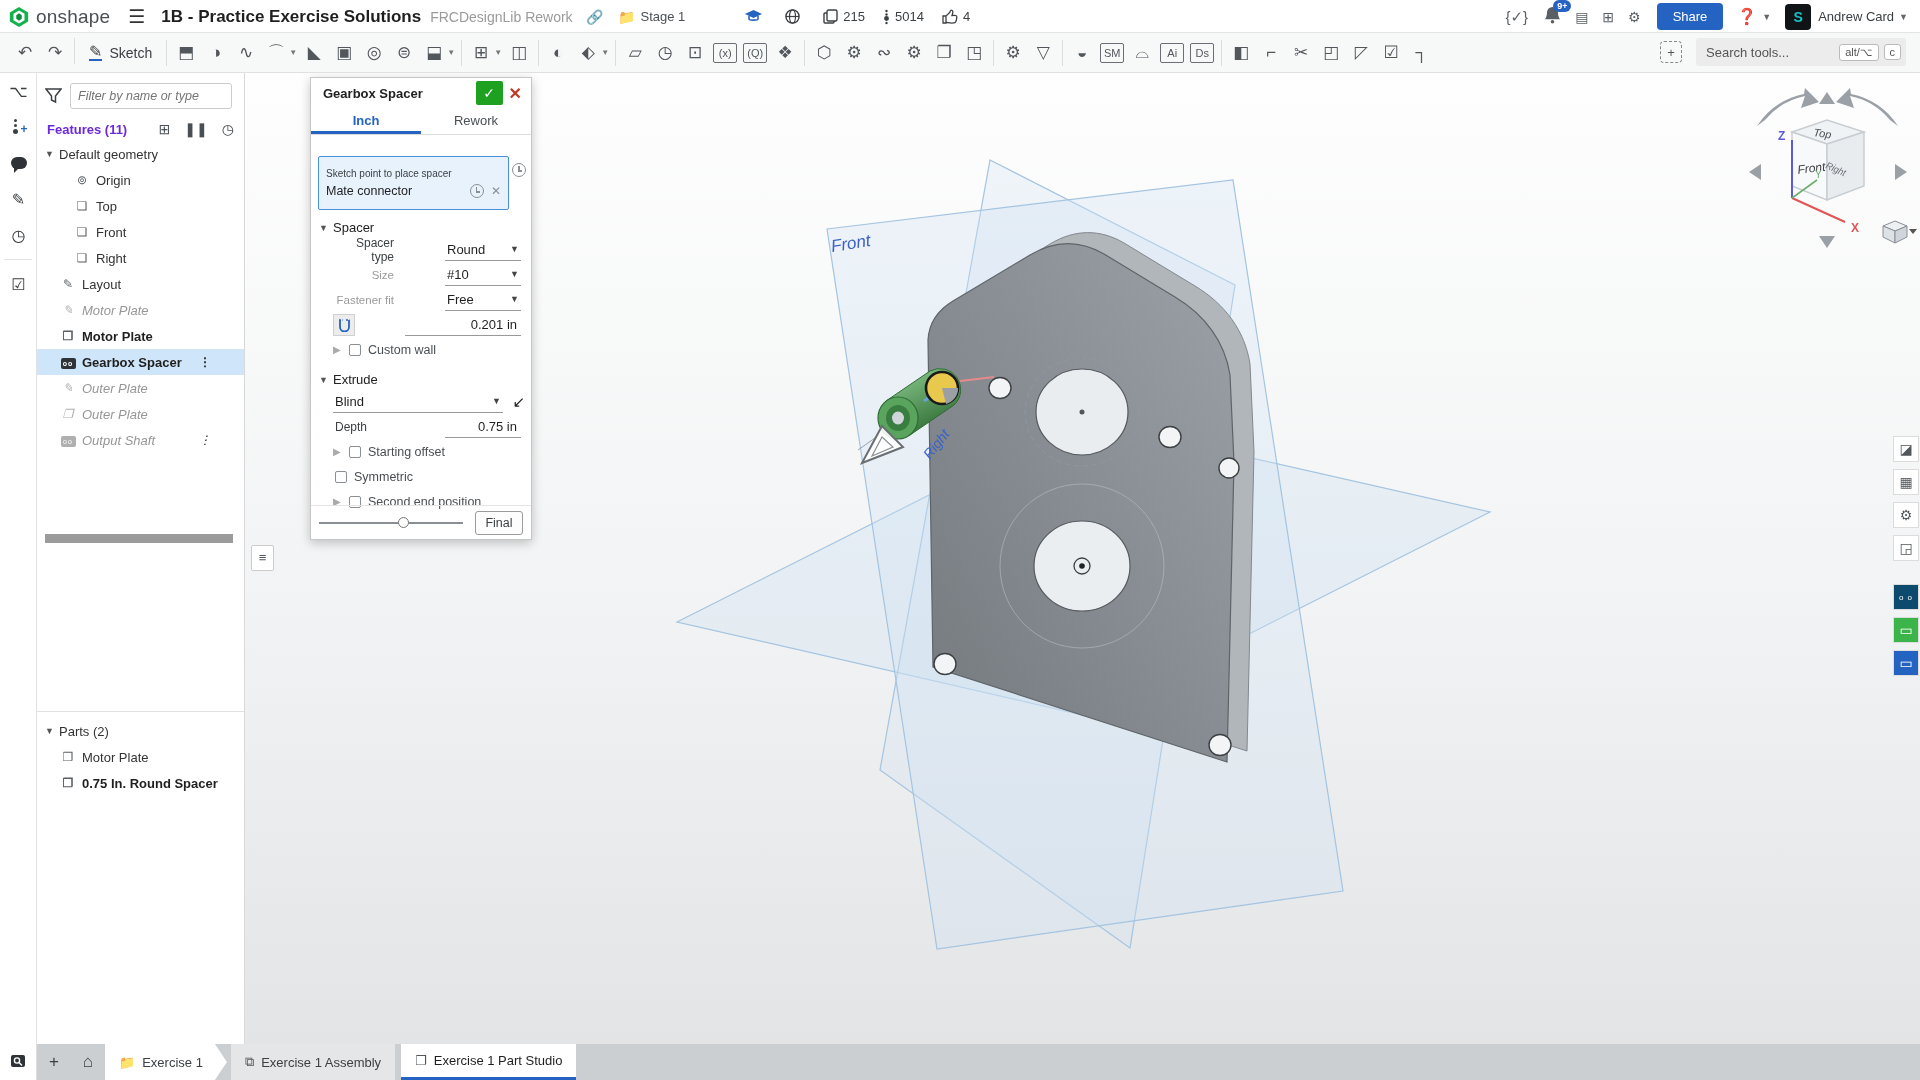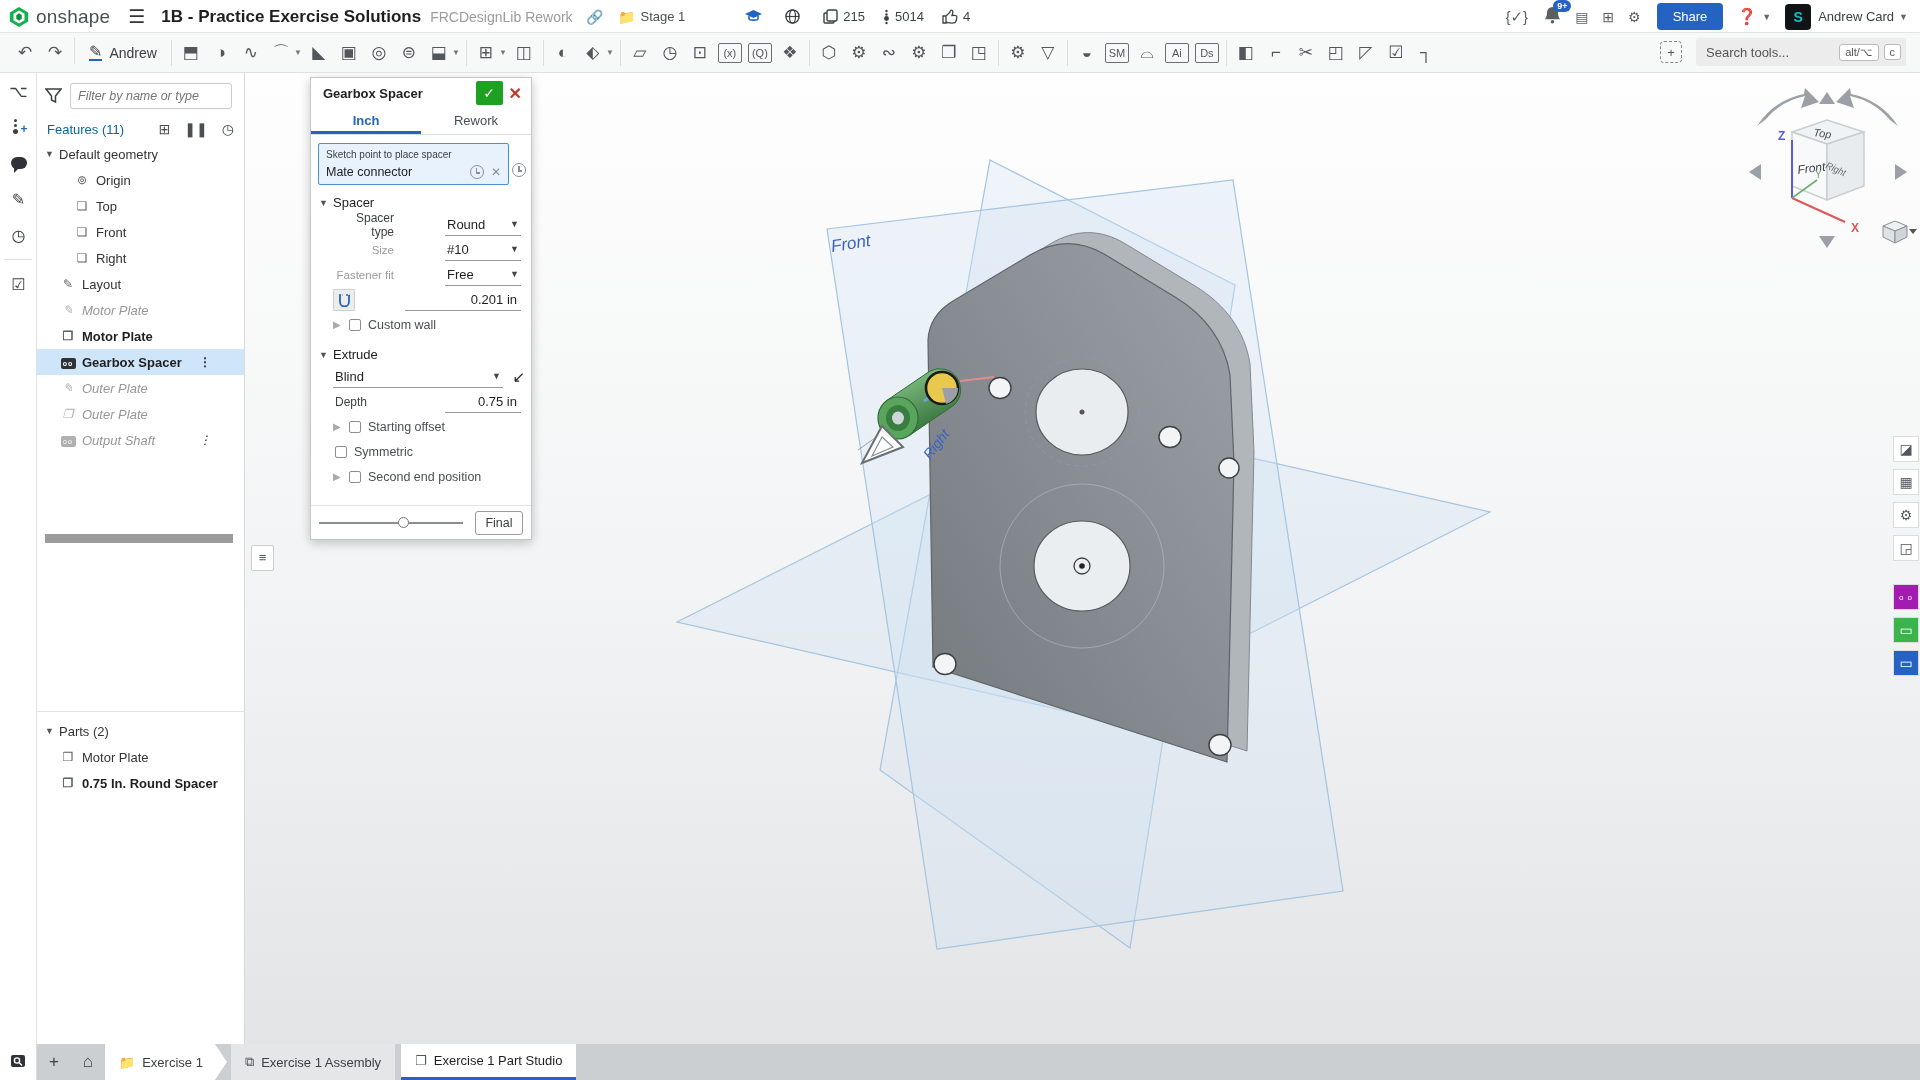--- a/index.html
+++ b/index.html
@@ -61,21 +61,21 @@
   .dotsplus i { position:absolute; left:3px; width:3px; height:3px; background:#3c4043; border-radius:50%;}
   .dotsplus em { position:absolute; right:-1px; bottom:-1px; color:#2563c2; font-size:12px; font-style:normal; font-weight:bold;}
   
   #fpanel { position:absolute; left:37px; top:73px; width:208px; height:971px;
     background:#fff; border-right:1px solid #d9d9d9; z-index:20; }
   #filter-row { display:flex; align-items:center; padding:10px 8px 6px 8px; }
   #filter-input { width:162px; height:26px; border:1px solid #ccc; border-radius:3px;
     font-style:italic; font-size:12.5px; color:#999; padding:0 7px; margin-left:8px;
     font-family:"Liberation Sans", sans-serif;}
   #feat-header { display:flex; align-items:center; padding:6px 10px 4px 10px; }
-  #feat-header .h { font-size:13px; font-weight:normal; color:#0369a1; flex:1;}
+  #feat-header .h { font-size:13px; font-weight:bold; color:#6d28d9; flex:1;}
   #feat-header .hi { color:#4a4f54; font-size:14px; margin-left:14px; cursor:pointer;}
   .frow { display:flex; align-items:center; height:26px; font-size:13px; color:#333;
     padding-left:8px; cursor:pointer; position:relative;}
   .frow .chev { width:14px; font-size:9px; color:#555; }
   .frow .fic { width:18px; text-align:center; color:#5a5f64; font-size:12px; margin-right:5px;}
   .frow.muted { color:#969696; font-style:italic; }
   .frow.muted .fic { color:#b0b0b0; }
   .frow.bold { font-weight:bold; color:#1f1f1f;}
   .frow.sel { background:#cfe5fa; }
   .frow .dots { position:absolute; right:34px; color:#222; font-size:12px; letter-spacing:-1px;}
@@ -88,22 +88,22 @@
   #dialog { position:absolute; left:310px; top:77px; width:222px; height:463px;
     background:#fff; border:1px solid #c6c6c6; box-shadow:0 3px 10px rgba(0,0,0,.22); z-index:25;}
   #dlg-head { display:flex; align-items:center; height:30px; padding-left:12px; }
   #dlg-title { font-size:13px; font-weight:bold; color:#222; flex:1;}
   #dlg-ok { width:27px; height:24px; background:#1ea021; color:#fff; border:none; font-size:14px;
     margin-right:6px; cursor:pointer; border-radius:2px;}
   #dlg-x { color:#c0392b; font-size:16px; font-weight:bold; margin-right:9px; cursor:pointer;}
   #dlg-tabs { display:flex; border-bottom:1px solid #ddd; height:27px;}
   .dtab { flex:1; text-align:center; font-size:13px; color:#4a4f54; line-height:25px; cursor:pointer;}
   .dtab.active { color:#2563c2; font-weight:bold; border-bottom:3px solid #2563c2; }
-  #sel-box { margin:8px 22px 0 7px; background:#e7f2fd; border:1px solid #4a90d9;
-    border-radius:2px; padding:5px 7px; position:relative; cursor:pointer;}
+  #sel-box { margin:21px 22px 0 7px; background:#e7f2fd; border:1px solid #4a90d9;
+    border-radius:2px; padding:11px 7px; position:relative; cursor:pointer;}
   #sel-box .cap { font-size:10px; color:#3c4043; }
   #sel-box .val { font-size:12.5px; color:#222; margin-top:5px; display:flex; align-items:flex-end;}
   #sel-box .val .sp { flex:1; }
   .clock { width:14px; height:14px; border:1.5px solid #8a8f94; border-radius:50%; position:relative; display:inline-block;}
   .clock:after { content:""; position:absolute; left:5px; top:2px; width:1.5px; height:5px; background:#8a8f94;}
   .clock:before { content:""; position:absolute; left:5px; top:6px; width:4px; height:1.5px; background:#8a8f94;}
   #mc-clock { position:absolute; right:5px; top:85px; }
   .xrm { color:#8a8f94; font-size:12px; margin-left:7px; cursor:pointer;}
   .sect-h { display:flex; align-items:center; margin:10px 0 2px 8px; font-size:13px; color:#222; cursor:pointer;}
   .sect-h .c { font-size:9px; color:#555; width:14px; }
@@ -132,21 +132,21 @@
     line-height:24px; z-index:24; cursor:pointer;}
   
   #canvas { position:absolute; left:245px; top:73px; width:1675px; height:971px;
     background:linear-gradient(#fefefe 0%, #f2f3f4 55%, #e2e4e6 100%); z-index:1;}
   
   #viewcube { position:absolute; left:1735px; top:80px; width:185px; height:175px; z-index:10;}
   
   #rightstrip { position:absolute; right:0px; top:436px; width:27px; z-index:12;}
   .rs-btn { width:26px; height:26px; background:#fff; border:1px solid #dcdcdc; margin-bottom:7px;
     display:flex; align-items:center; justify-content:center; font-size:14px; color:#52575c; cursor:pointer;}
-  .rs-btn.dark { background:#a21caf; color:#fff; font-size:8px; letter-spacing:1px;}
+  .rs-btn.dark { background:#0c4a6e; color:#fff; font-size:8px; letter-spacing:1px;}
   .rs-btn.green { background:#3bb54a; color:#fff; }
   .rs-btn.blue { background:#2563c2; color:#fff; }
   .rs-gap { height:16px; }
   
   #bottombar { position:absolute; left:0; top:1044px; width:1920px; height:36px;
     background:#cbcfd1; z-index:30; display:flex; align-items:stretch;}
   #bb-search { width:37px; background:#fff; border-right:1px solid #ddd; display:flex;
     align-items:center; justify-content:center; color:#2f3337; font-size:15px; cursor:pointer;}
   .bb-btn { width:34px; display:flex; align-items:center; justify-content:center;
     color:#3c4043; font-size:17px; cursor:pointer;}
@@ -338,21 +338,21 @@
 
 <div id="toolbar">
   <span style="width:10px"></span>
   <span id="tb-slot-a" style="display: flex;">
       <span class="t-ic">↶</span>
       <span class="t-ic">↷</span>
       <div class="t-sep"></div>
     </span>
   <div id="sketch-btn">
     <span class="pen">✎</span>
-    <span class="lbl">Andrew</span>
+    <span class="lbl">Sketch</span>
   </div>
   <div class="t-sep"></div>
   <span id="tb-slot-b" style="display:flex;align-items:center;">
       <span class="t-ic">⬒</span>
       <span class="t-ic">◑</span>
       <span class="t-ic">∿</span>
       <span class="t-ic">⌒</span>
       <span class="t-chev">▼</span>
       <span class="t-ic">◣</span>
       <span class="t-ic">▣</span>

